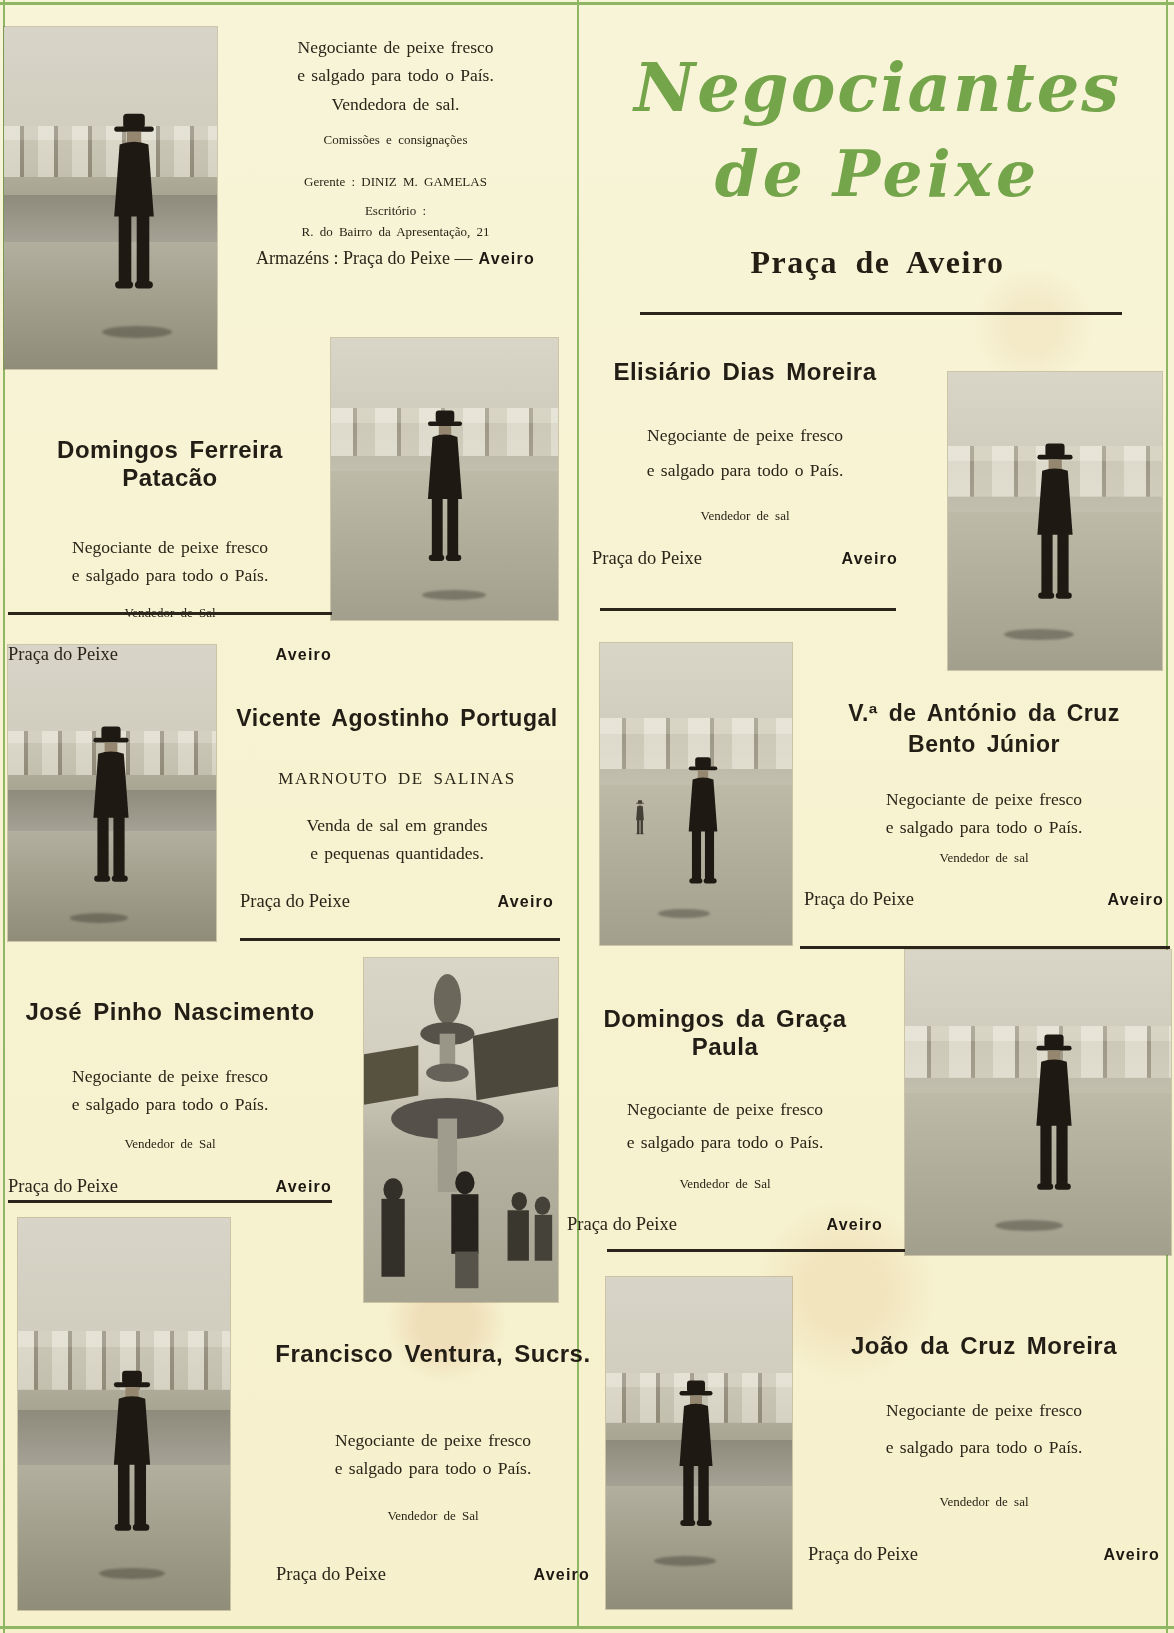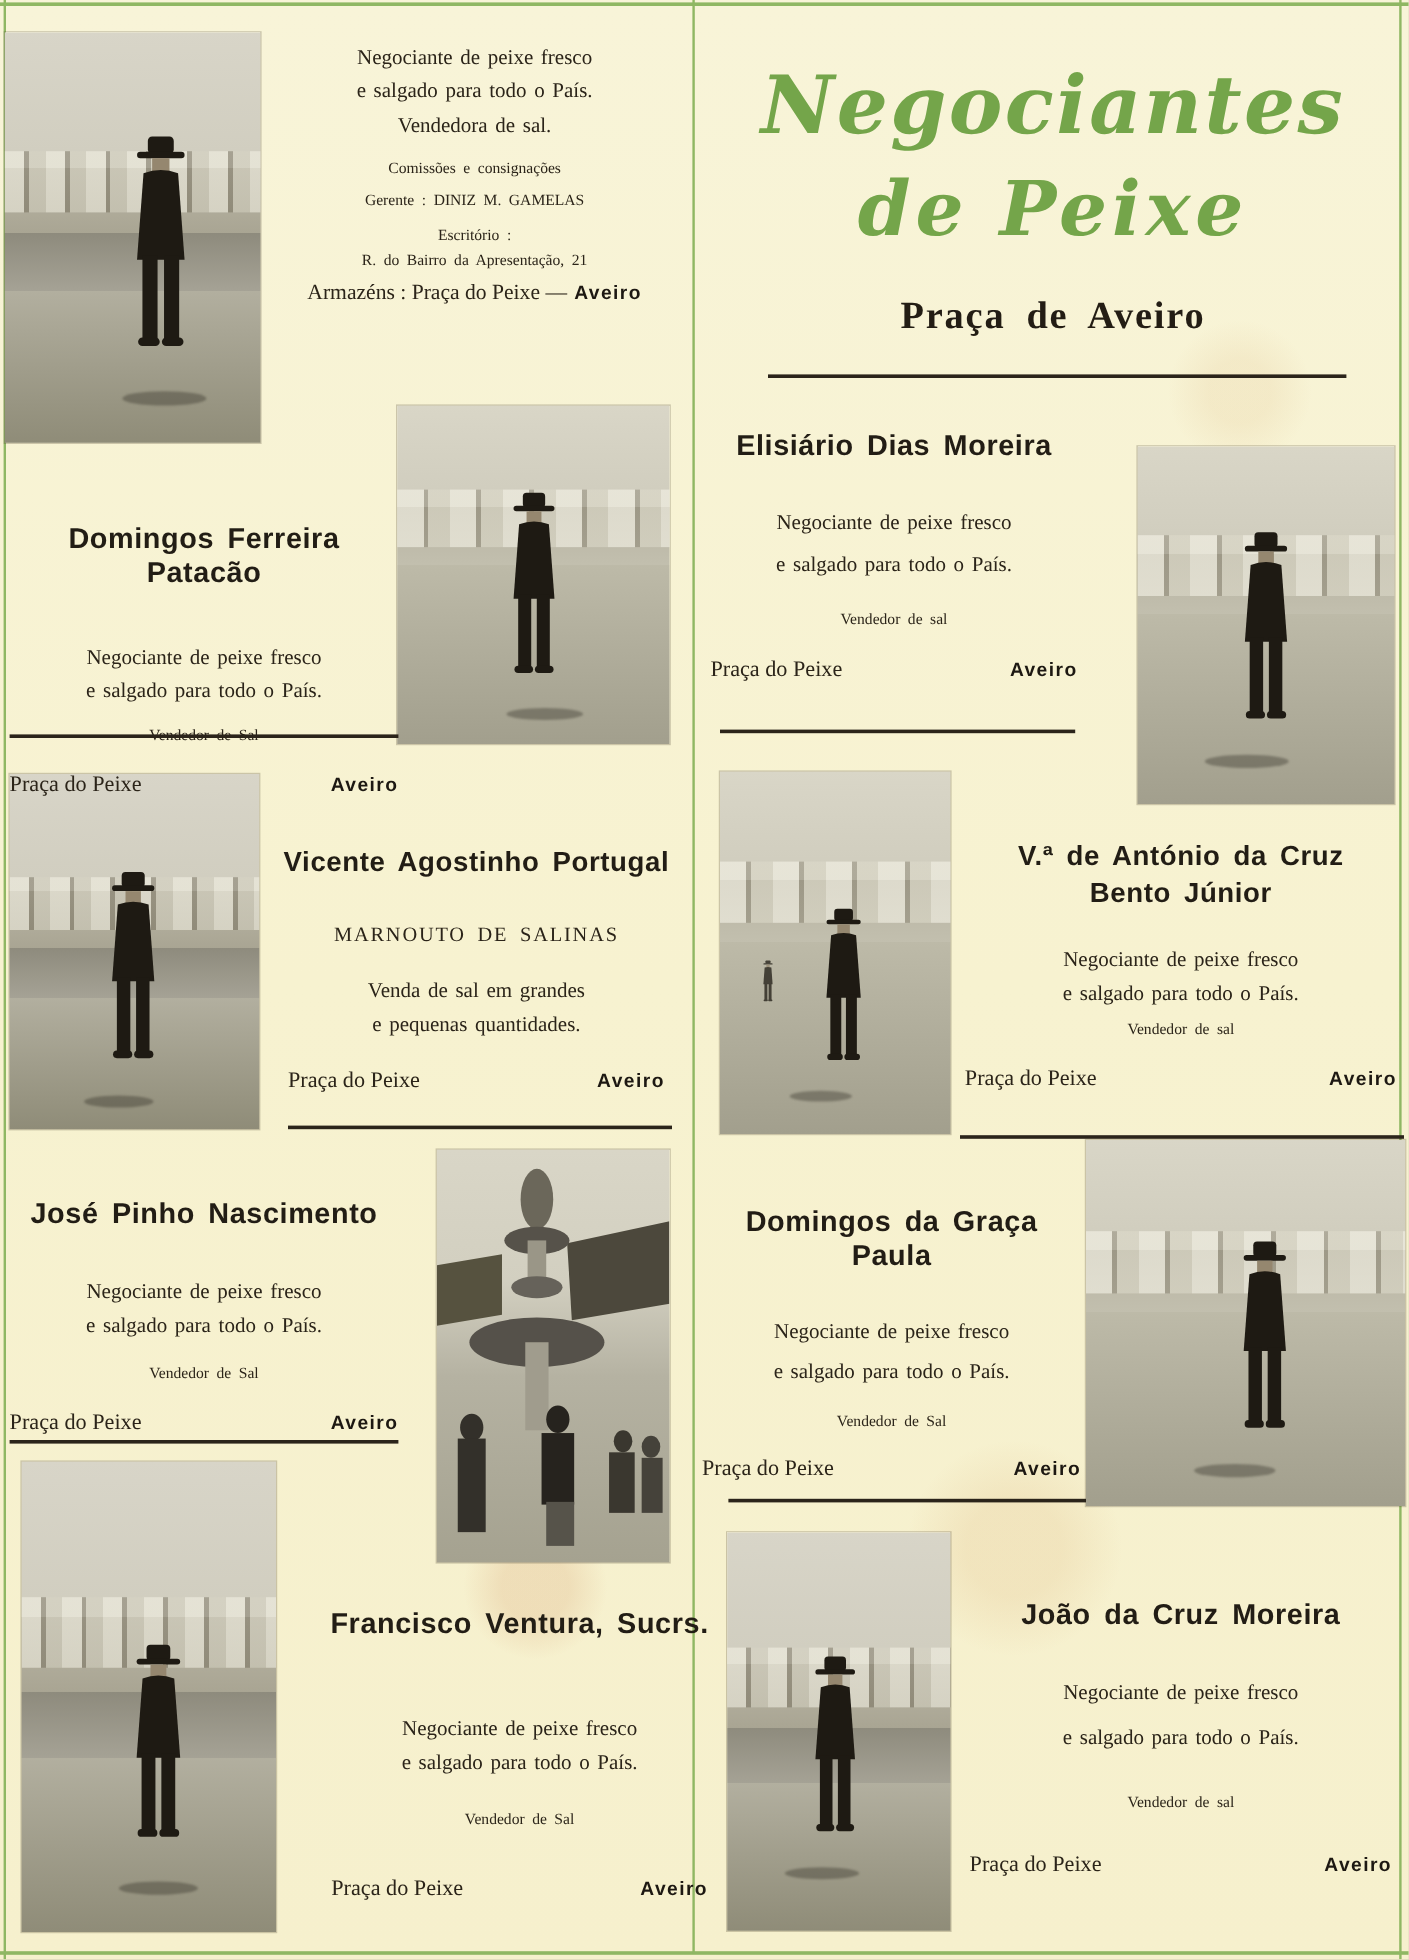--- a/index.html
+++ b/index.html
@@ -169,21 +169,21 @@
       </svg>
   </div>
 
   <div class="ad" style="left:228px;top:16px;width:335px;">
     <div class="ad-desc" style="margin-top:17px;">
       <div>Negociante de peixe fresco</div>
       <div>e salgado para todo o País.</div>
       <div>Vendedora de sal.</div>
     </div>
     <div class="ad-role" style="margin-top:14px;">Comissões e consignações</div>
-    <div class="ad-role" style="margin-top:11px;">Gerente : DINIZ M. GAMELAS</div>
+    <div class="ad-role" style="margin-top:26px;">Gerente : DINIZ M. GAMELAS</div>
     <div class="ad-role" style="margin-top:13px;">Escritório :</div>
     <div class="ad-role" style="margin-top:5px;">R. do Bairro da Apresentação, 21</div>
     <div class="center-footer" style="margin-top:8px;">
       <span>Armazéns : Praça do Peixe —</span><span class="city">Aveiro</span>
     </div>
   </div>
 
   <div class="ad" style="left:8px;top:392px;width:324px;margin-top:44px;">
     <div class="ad-name">Domingos Ferreira Patacão</div>
     <div class="ad-desc" style="margin-top:41px;">
@@ -261,21 +261,21 @@
       <div>e salgado para todo o País.</div>
     </div>
     <div class="ad-role" style="margin-top:8px;">Vendedor de sal</div>
     <div class="ad-footer" style="margin-top:23px;padding:0 6px;">
       <span>Praça do Peixe</span>
       <span class="city">Aveiro</span>
     </div>
   </div>
   <div class="rule" style="left:800px;top:946px;width:370px;"></div>
 
-  <div class="ad" style="left:585px;top:1005px;width:316px;">
+  <div class="ad" style="left:567px;top:1005px;width:316px;">
     <div class="ad-name">Domingos da Graça Paula</div>
     <div class="ad-desc" style="margin-top:32px;line-height:1.9;">
       <div>Negociante de peixe fresco</div>
       <div>e salgado para todo o País.</div>
     </div>
     <div class="ad-role" style="margin-top:16px;">Vendedor de Sal</div>
     <div class="ad-footer" style="margin-top:22px;">
       <span>Praça do Peixe</span>
       <span class="city">Aveiro</span>
     </div>

